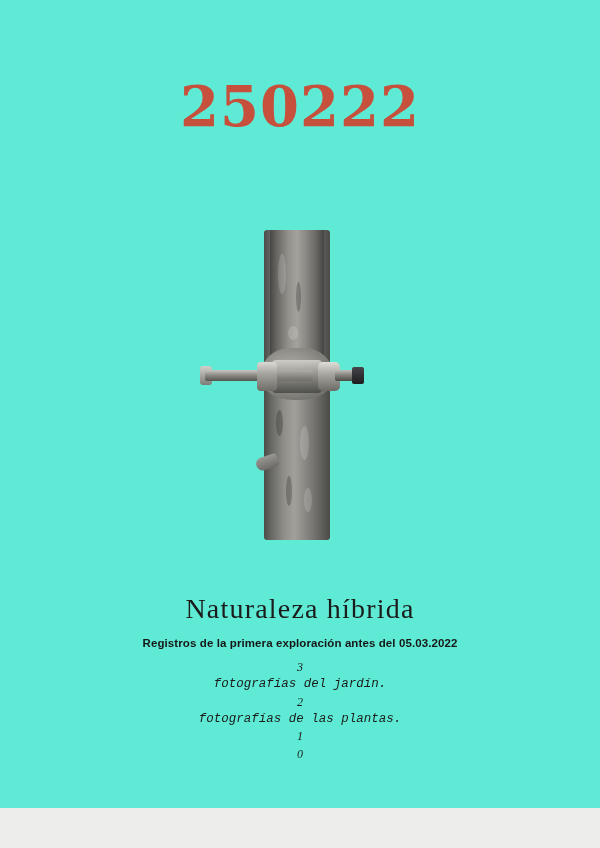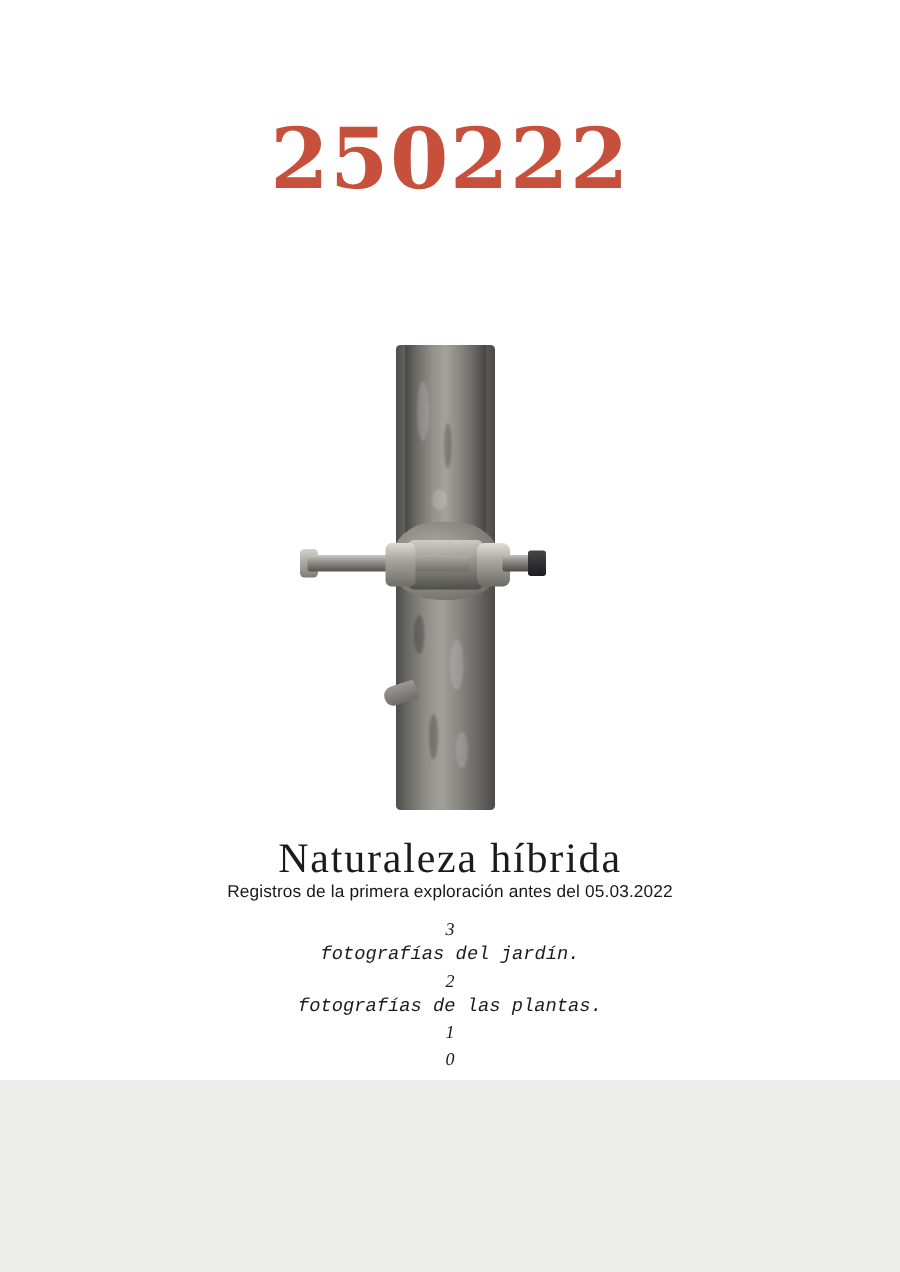--- a/index.html
+++ b/index.html
@@ -9,22 +9,22 @@
   body {
     width: 600px;
     height: 848px;
     background: #ededec;
     font-family: "Liberation Serif", serif;
     overflow: hidden;
   }
   .poster {
     position: relative;
     width: 600px;
-    height: 720px;
-    background: #ffffff;
+    height: 808px;
+    background: #5eead4;
   }
 
   
   .headline {
     position: absolute;
     top: 78px;
     left: 0;
     width: 600px;
     text-align: center;
     font-family: "DejaVu Serif", serif;
@@ -198,25 +198,26 @@
     left: 0;
     width: 600px;
     text-align: center;
   }
   .caption-title {
     font-family: "Liberation Serif", serif;
     font-size: 28px;
     color: #1b1b1b;
     letter-spacing: 1.2px;
     line-height: 1.1;
+    margin-top: 36px;
   }
   .caption-sub {
-    margin-top: 0;
+    margin-top: 12px;
     font-family: "Liberation Sans", sans-serif;
-    font-weight: 400;
+    font-weight: 700;
     font-size: 11.5px;
     color: #171717;
     letter-spacing: 0.1px;
   }
   .list {
     margin-top: 10px;
   }
   .list-row {
     line-height: 1.42;
   }

